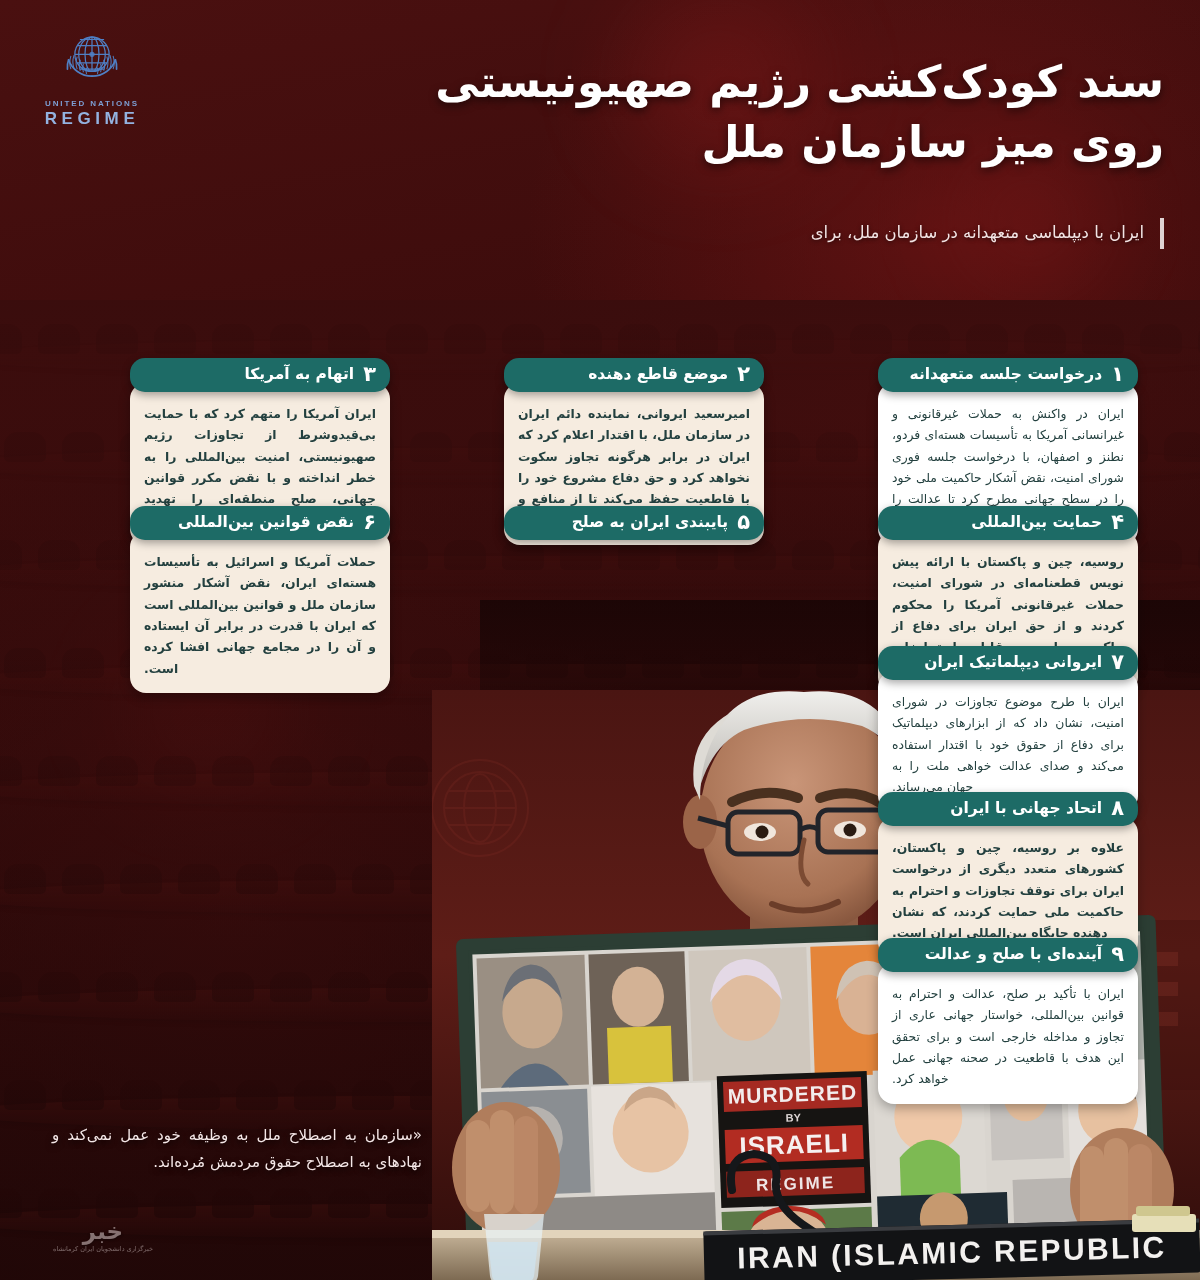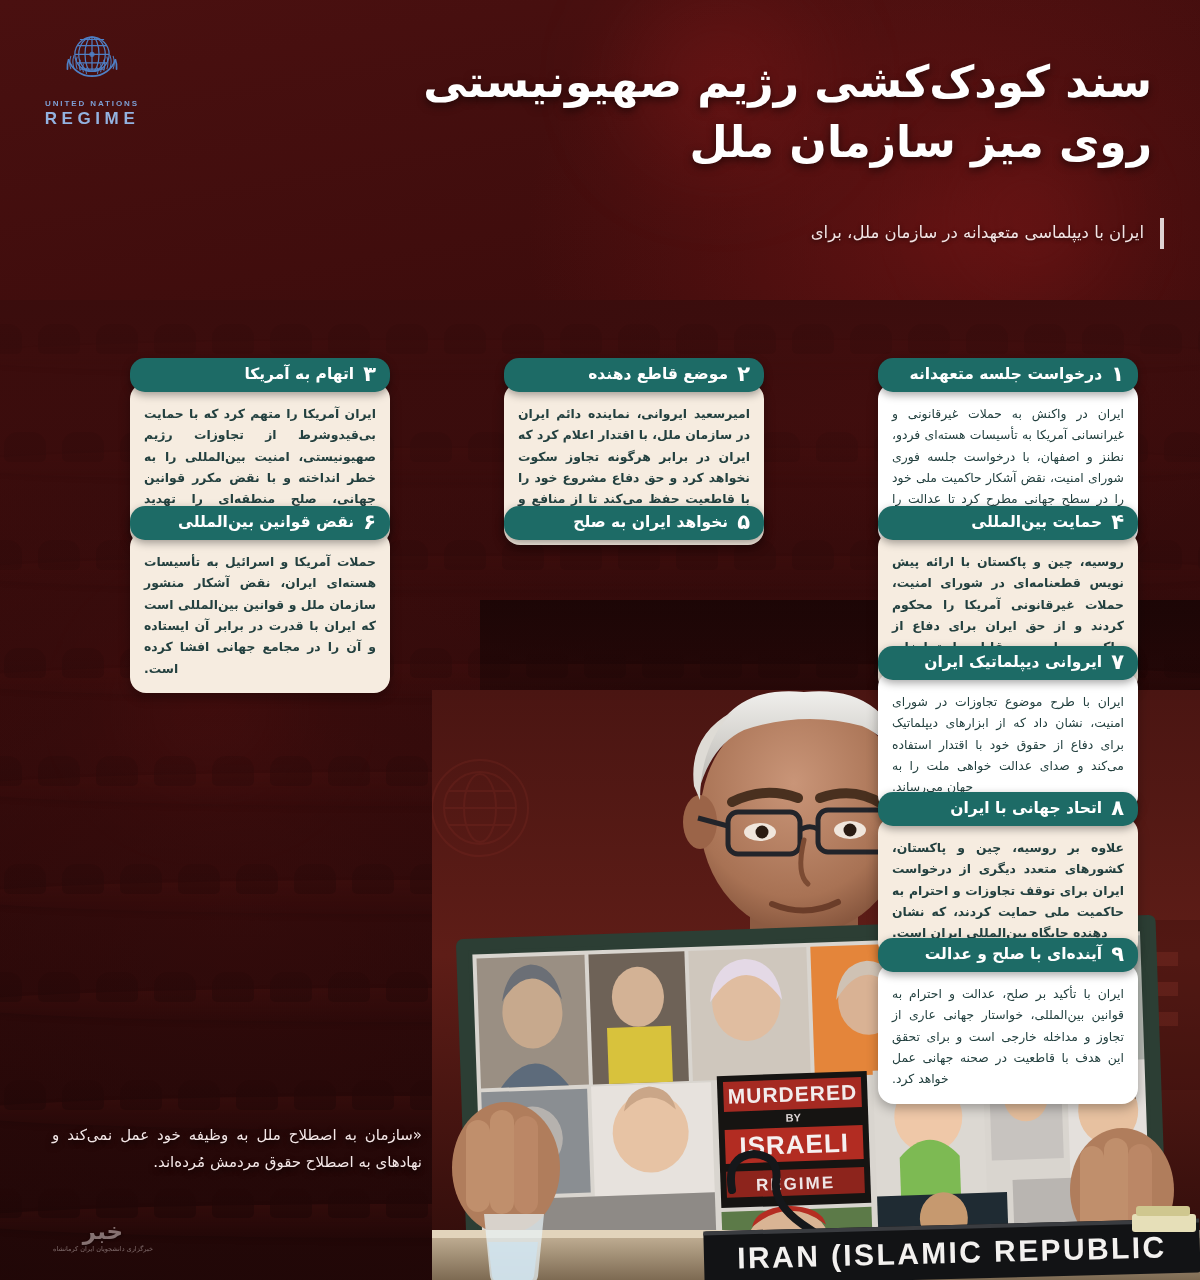--- a/index.html
+++ b/index.html
@@ -85,21 +85,21 @@
     font-weight: 600; direction: ltr;
   }
   .un-name {
     font-size: 17px; letter-spacing: 4.6px; color: #93b2e0;
     font-family: "Liberation Sans", sans-serif; font-weight: 700;
     margin-top: 1px; direction: ltr;
   }
 
   .title-block {
     position: absolute;
-    right: 48px; top: 52px;
+    right: 36px; top: 52px;
     width: 790px;
     text-align: right;
   }
   .title-line {
     color: #ffffff;
     font-weight: 700;
     font-size: 44px;
     line-height: 1.36;
     letter-spacing: -0.4px;
     text-shadow: 0 3px 9px rgba(0,0,0,.55);
@@ -704,21 +704,21 @@
       <span class="card-title">حمایت بین‌المللی</span>
     </div>
     <div class="card-body cream">
       <p class="card-text">روسیه، چین و پاکستان با ارائه پیش نویس قطعنامه‌ای در شورای امنیت، حملات غیرقانونی آمریکا را محکوم کردند و از حق ایران برای دفاع از حاکمیت ملی و مقابله با تجاوزات حمایت نمودند.</p>
     </div>
   </div>
 
   <div class="card c-m" style="top:148px;">
     <div class="card-head">
       <span class="card-num">۵</span>
-      <span class="card-title">نخواهد ایران به صلح</span>
+      <span class="card-title">پایبندی ایران به صلح</span>
     </div>
   </div>
 
   <div class="card c-l" style="top:148px;">
     <div class="card-head">
       <span class="card-num">۶</span>
       <span class="card-title">نقض قوانین بین‌المللی</span>
     </div>
     <div class="card-body cream">
       <p class="card-text">حملات آمریکا و اسرائیل به تأسیسات هسته‌ای ایران، نقض آشکار منشور سازمان ملل و قوانین بین‌المللی است که ایران با قدرت در برابر آن ایستاده و آن را در مجامع جهانی افشا کرده است.</p>

